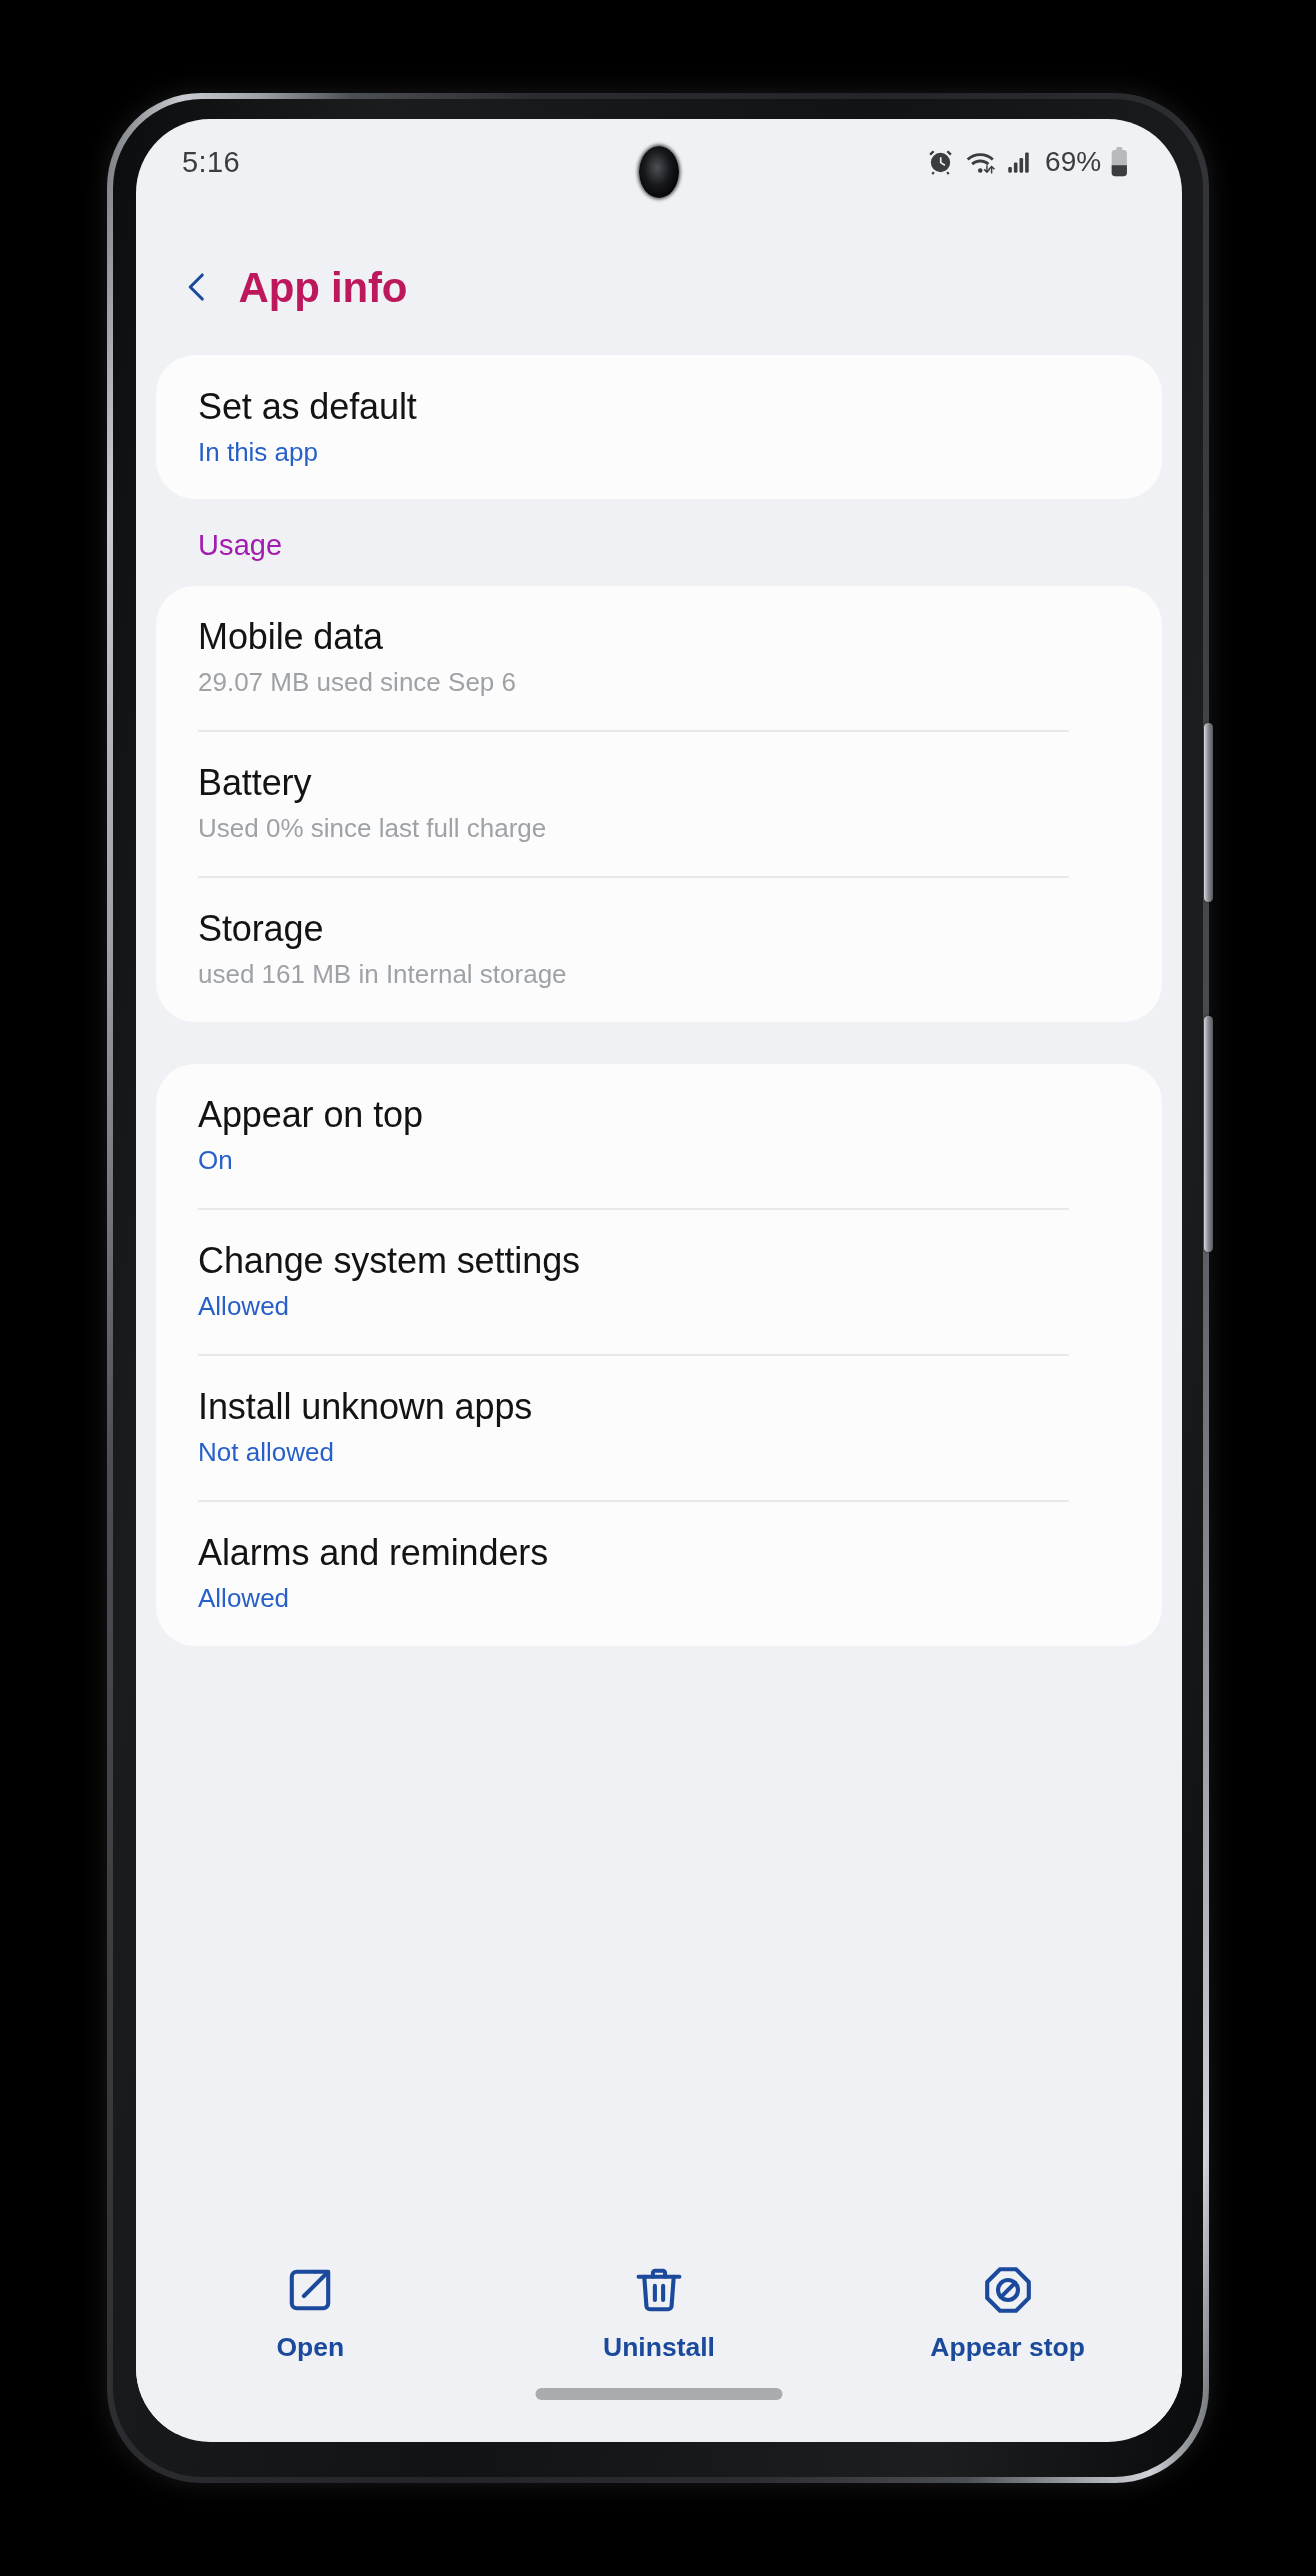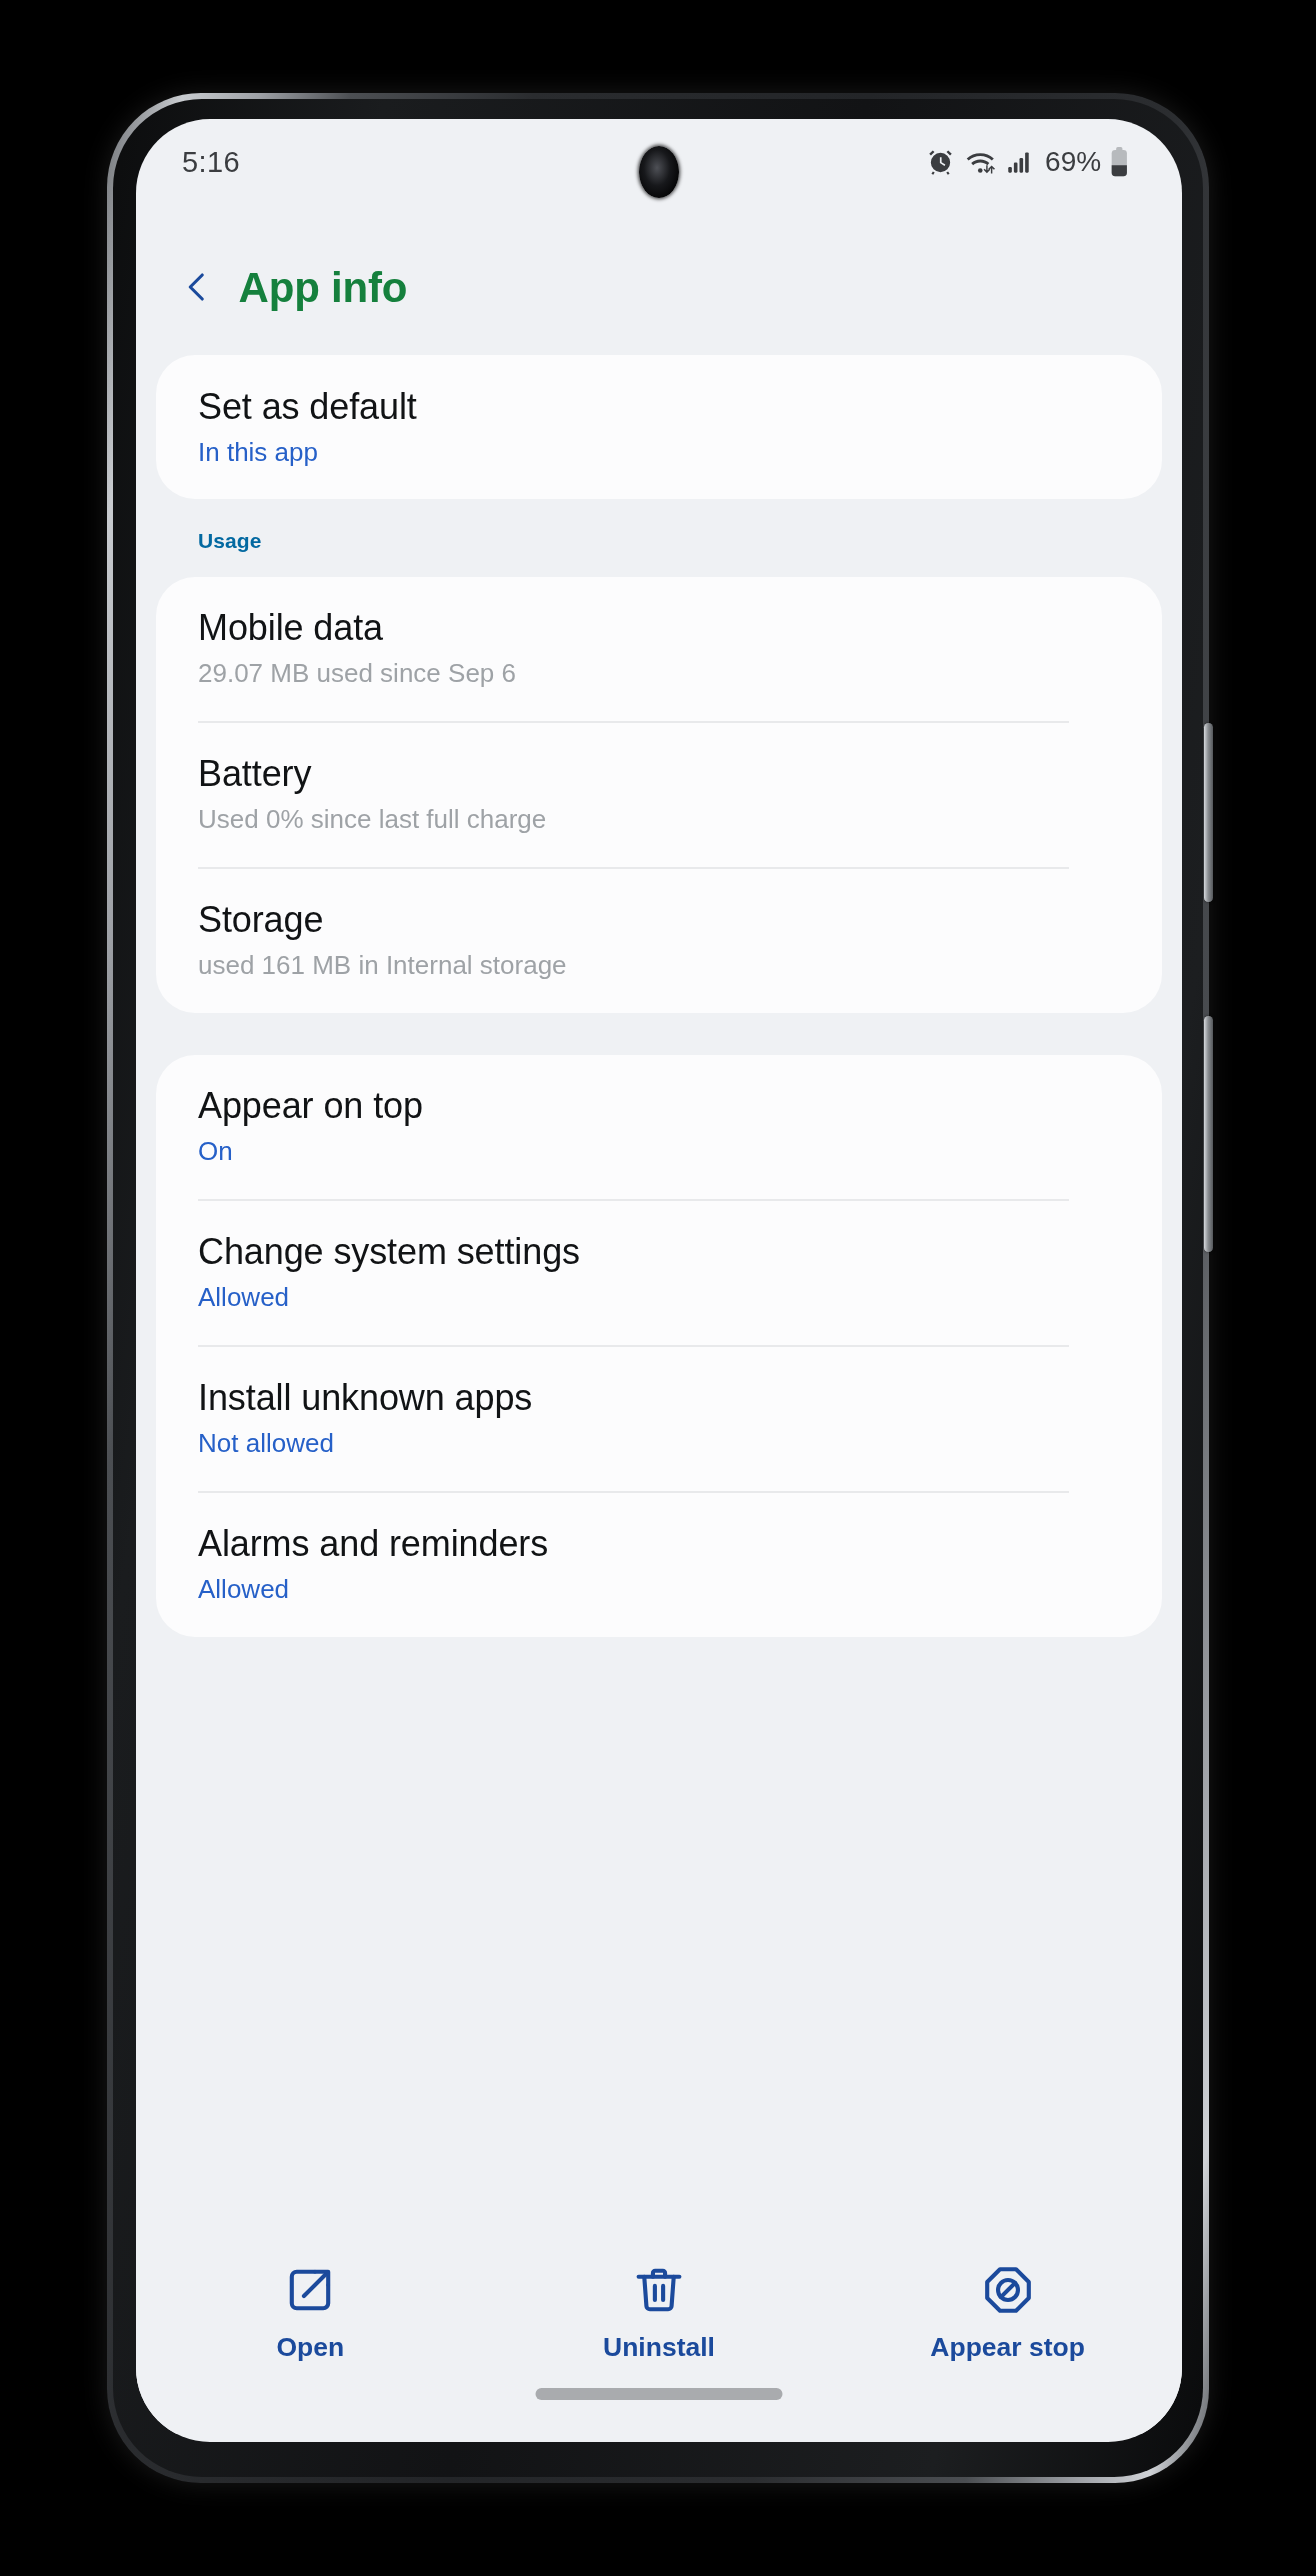--- a/index.html
+++ b/index.html
@@ -67,34 +67,34 @@
   
   .appbar{
     display:flex; align-items:center; gap:18.6px;
     padding:59px 0 43px 37px;
   }
   .back-btn{
     width:47px; height:47px; display:flex; align-items:center; justify-content:center;
     cursor:pointer;
   }
   .page-title{
-    font-size:42px; font-weight:700; color:#15803d; letter-spacing:-0.2px;
+    font-size:42px; font-weight:700; color:#be185d; letter-spacing:-0.2px;
   }
 
   
   .scroll-area{ padding:0 20px; }
   .card{
     background:#FCFCFD;
     border-radius:39px;
     overflow:hidden;
   }
   .gap-lg{ height:42px; }
 
   .section-label{
-    font-size:21px; font-weight:700; color:#0369a1;
+    font-size:29px; font-weight:400; color:#a21caf;
     padding:30px 0 24px 42px; letter-spacing:0.1px;
   }
 
   .row{
     padding:31.5px 42px 31.5px 42px;
     position:relative;
     cursor:pointer;
   }
   .row-title{
     font-size:36px; color:#111315; letter-spacing:-0.1px; line-height:1.12;

